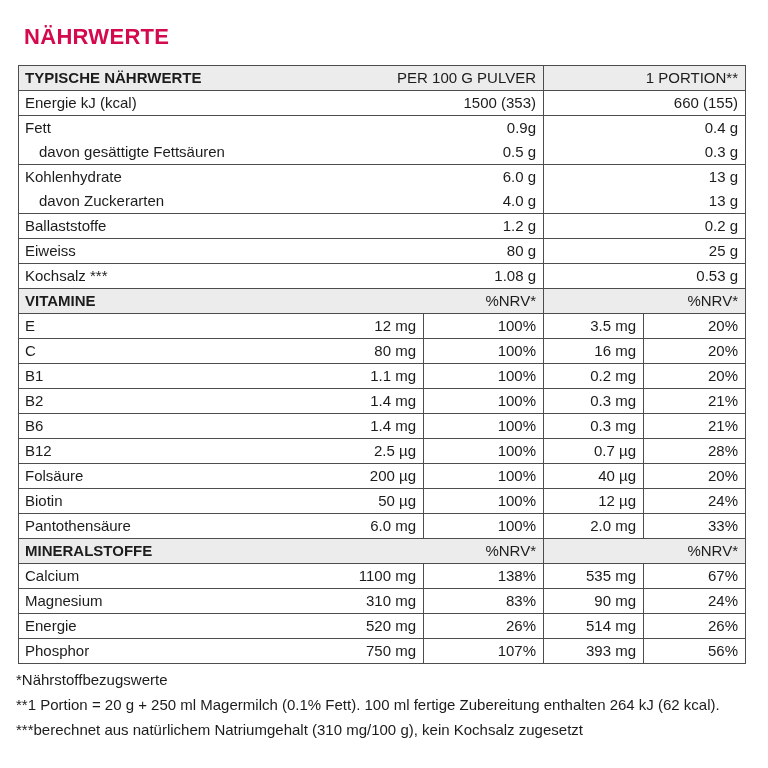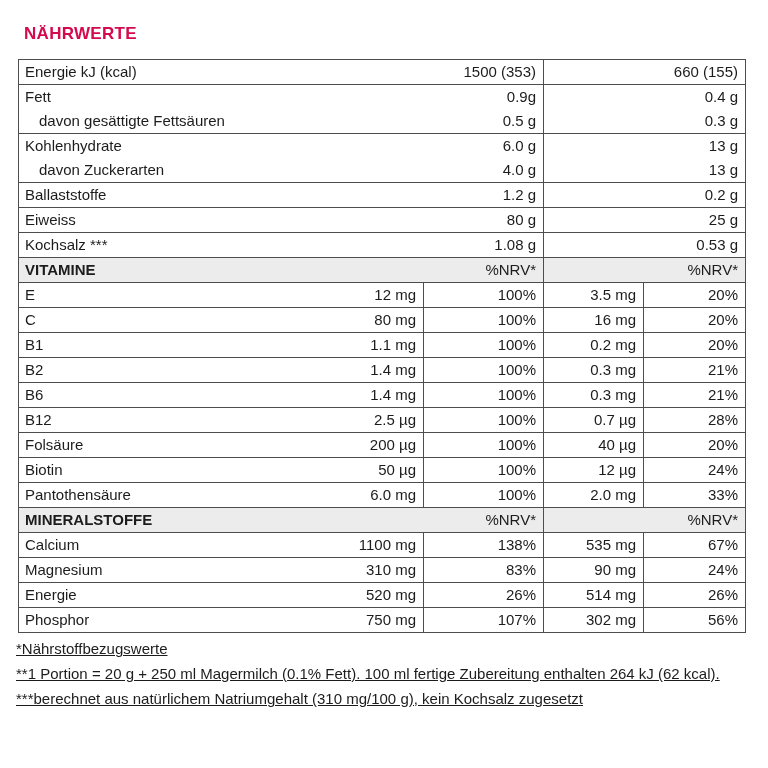--- a/index.html
+++ b/index.html
@@ -10,21 +10,21 @@
   }
   *{box-sizing:border-box;}
   html,body{margin:0;padding:0;}
   body{
     width:768px;height:768px;background:#ffffff;
     font-family:"Liberation Sans","DejaVu Sans",sans-serif;
     color:var(--text);
   }
   .page{padding:24px 0 0 18px;}
   .page-title{
-    font-size:17px;font-weight:bold;color:var(--accent);
+    font-size:22px;font-weight:bold;color:var(--accent);
     margin:0 0 15px 6px;letter-spacing:.3px;
   }
   table.nutrition{
     border-collapse:collapse;table-layout:fixed;
     width:727px;border:1px solid var(--border);
     font-size:15px;
   }
   col.c0{width:405px;}
   col.c1{width:120px;}
   col.c2{width:100px;}
@@ -38,36 +38,45 @@
     overflow:hidden;white-space:nowrap;
   }
   td:last-child{border-right:none;}
   tr.nobb td{border-bottom:none;}
   tr.gray td{background:var(--header-bg);}
   .pair{display:flex;justify-content:space-between;align-items:baseline;}
   .b{font-weight:bold;}
   .r{text-align:right;}
   .ind{padding-left:14px;}
   .footnotes{margin-top:7px;font-size:15px;line-height:18px;margin-left:-2px;}
-  .footnote{margin:0 4px 7px 0;text-decoration:underline;}
+  .footnote{margin:0 4px 7px 0;}
 </style>
 </head>
 <body>
 
 <div class="page">
   <h1 class="page-title">NÄHRWERTE</h1>
 
   <table class="nutrition">
     <colgroup>
       <col class="c0">
         <col class="c1">
         <col class="c2">
         <col class="c3">
     </colgroup>
     <tbody id="nutrition-tbody">
+        <tr class="gray">
+          <td colspan="2">
+            <div class="pair">
+              <span class="b">TYPISCHE NÄHRWERTE</span>
+              <span>PER 100 G PULVER</span>
+            </div>
+          </td>
+          <td colspan="2" class="r">1 PORTION**</td>
+        </tr>
         <tr>
           <td colspan="2">
             <div class="pair">
               <span class="">Energie kJ (kcal)</span>
               <span>1500 (353)</span>
             </div>
           </td>
           <td colspan="2" class="r">660 (155)</td>
         </tr>
         <tr class="nobb">
@@ -284,21 +293,21 @@
           <td class="r">26%</td>
         </tr>
         <tr>
           <td>
             <div class="pair">
               <span>Phosphor</span>
               <span>750 mg</span>
             </div>
           </td>
           <td class="r">107%</td>
-          <td class="r">302 mg</td>
+          <td class="r">393 mg</td>
           <td class="r">56%</td>
         </tr>
       </tbody>
   </table>
 
   <div class="footnotes" id="footnotes">
       <div class="footnote">*Nährstoffbezugswerte</div>
       <div class="footnote">**1 Portion = 20 g + 250 ml Magermilch (0.1% Fett). 100 ml fertige Zubereitung enthalten 264 kJ (62 kcal).</div>
       <div class="footnote">***berechnet aus natürlichem Natriumgehalt (310 mg/100 g), kein Kochsalz zugesetzt</div>
     </div>

